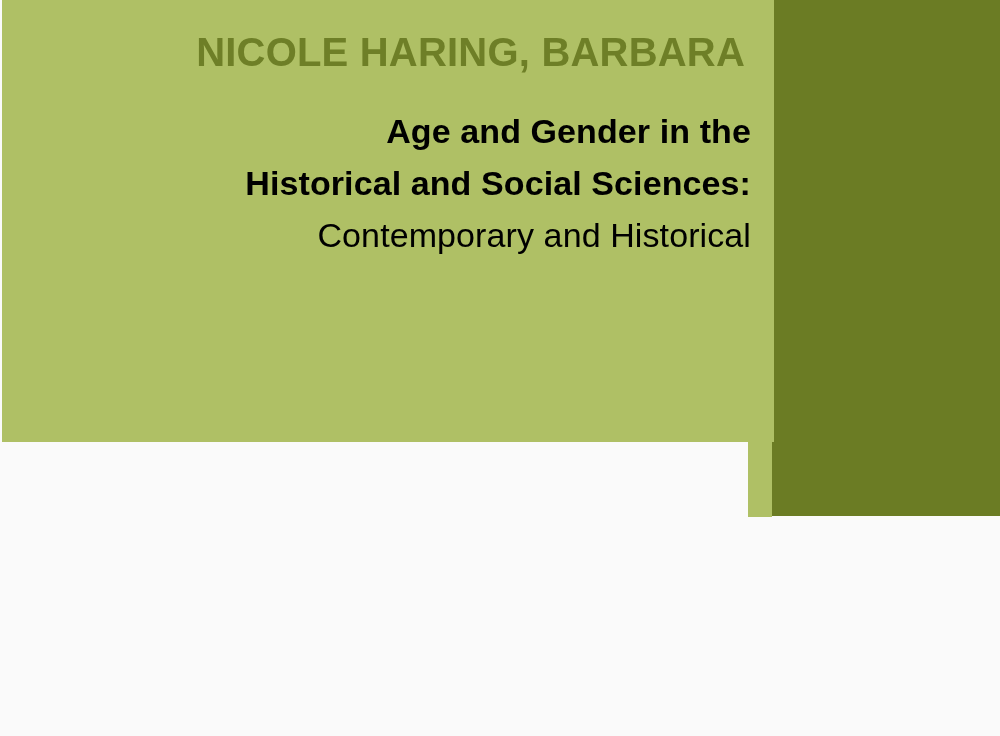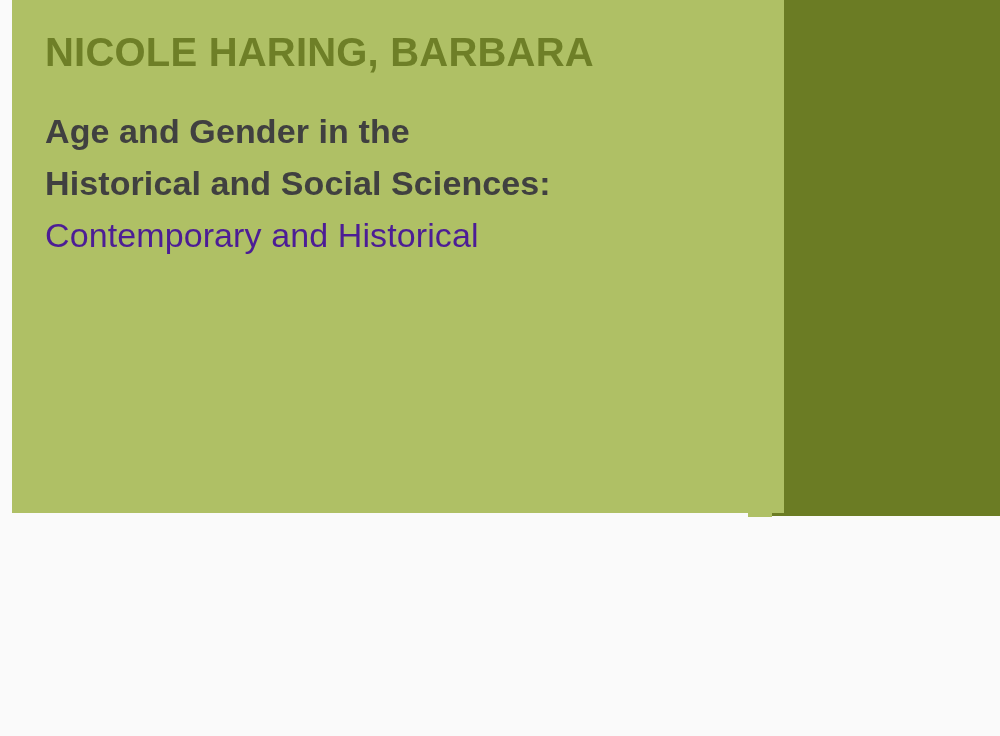--- a/index.html
+++ b/index.html
@@ -33,25 +33,26 @@
     position: absolute;
     left: 748px;
     top: 0;
     width: 24px;
     height: 517px;
     background: #afc065;
   }
   
   .cover-panel {
     position: absolute;
-    left: 12px;
+    left: 2px;
     top: 0;
     width: 772px;
-    height: 513px;
+    height: 442px;
     background: #afc065;
+    text-align: right;
   }
   .cover-inner {
     position: absolute;
     left: 33px;
     top: 30px;
     width: 716px;
   }
   .editors {
     color: #6e7f27;
     font-size: 40px;
@@ -64,34 +65,34 @@
     width: 710px;
   }
   .editors .ed-line {
     display: block;
     white-space: nowrap;
   }
   .title-block {
     margin-top: 30px;
   }
   .main-title {
-    color: #404040;
+    color: #000000;
     font-size: 34px;
     font-weight: 700;
     line-height: 52px;
     margin: 0;
     padding: 0;
     letter-spacing: 0.1px;
   }
   .main-title .t-line {
     display: block;
     white-space: nowrap;
   }
   .sub-title {
-    color: #4c1d95;
+    color: #000000;
     font-size: 34px;
     font-weight: 400;
     line-height: 53px;
     margin: 0;
     padding: 0;
     letter-spacing: 0.1px;
   }
   .sub-title .s-line {
     display: block;
     white-space: nowrap;

